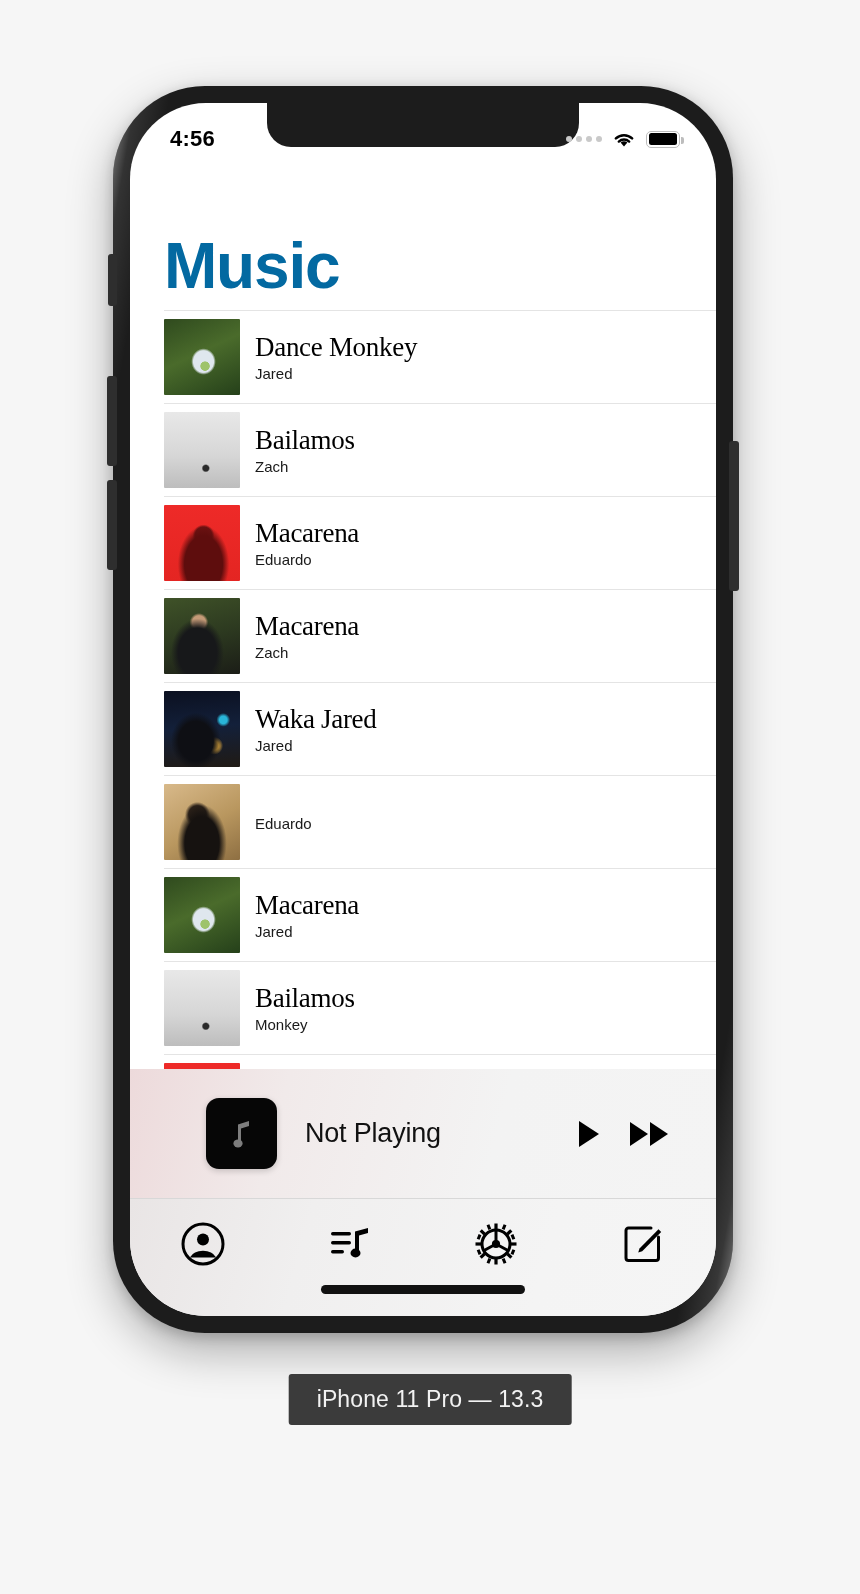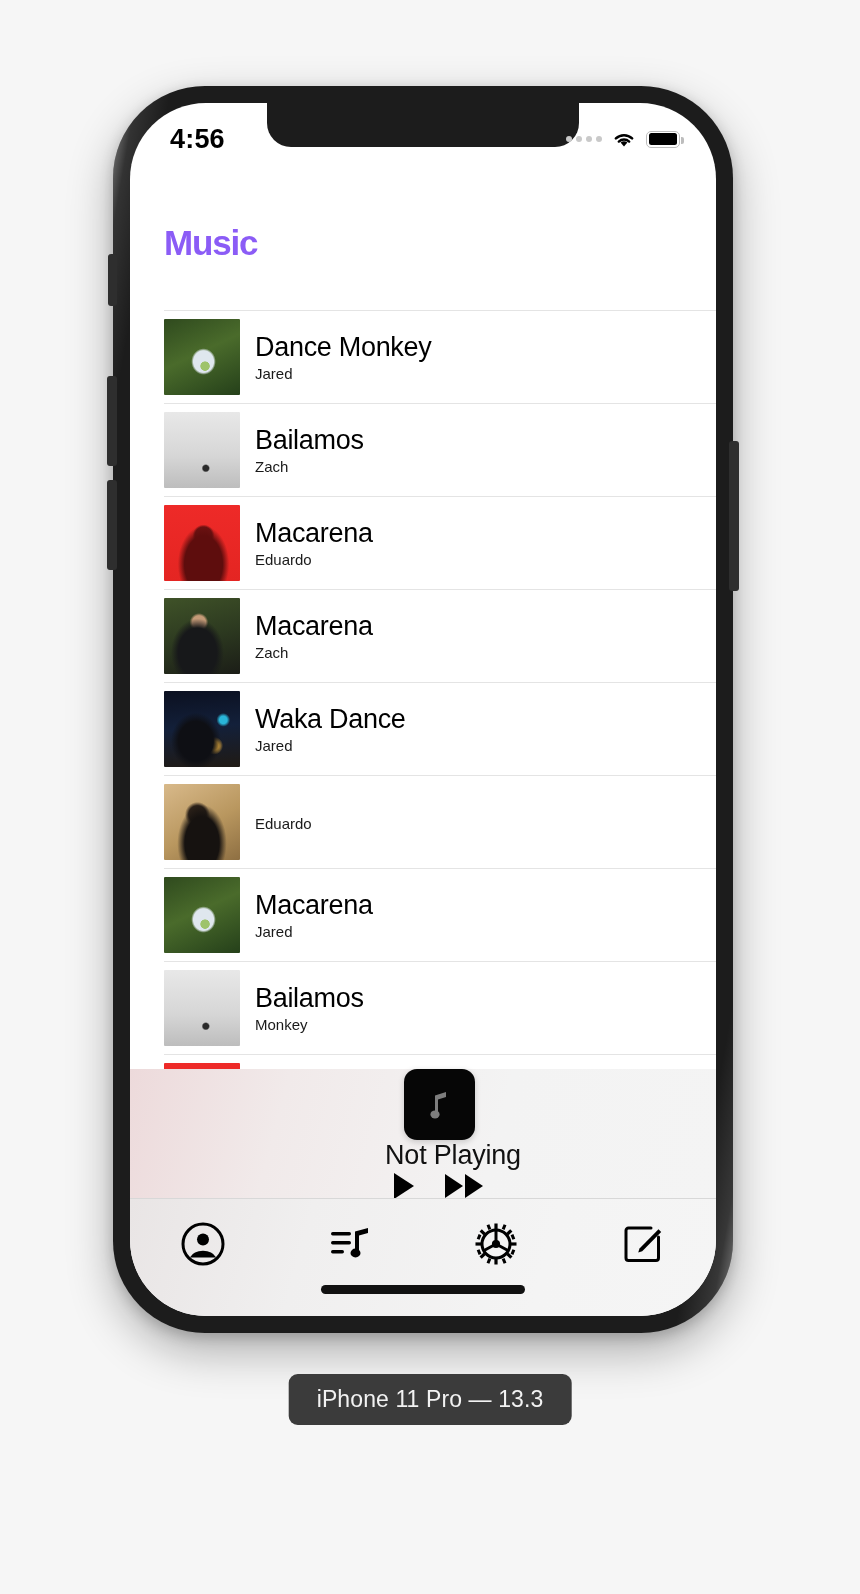--- a/index.html
+++ b/index.html
@@ -83,21 +83,21 @@
     left: 0;
     right: 0;
     height: 62px;
     display: flex;
     align-items: center;
     justify-content: space-between;
     padding: 10px 36px 0 40px;
     z-index: 45;
   }
   #status-time {
-    font-size: 27px;
+    font-size: 22px;
     font-weight: bold;
     color: #000;
     letter-spacing: 0.2px;
   }
   #status-right {
     display: flex;
     align-items: center;
     gap: 9px;
   }
   #cellular-dots { display: flex; gap: 4px; align-items: center; }
@@ -119,26 +119,26 @@
   #battery-icon::after {
     content: ""; position: absolute;
     right: -4.5px; top: 5px;
     width: 2.6px; height: 7px;
     background: #bdbdbd; border-radius: 0 2px 2px 0;
   }
 
   
   #page-title {
     position: absolute;
-    top: 120px;
+    top: 126px;
     left: 34px;
-    font-size: 35px;
+    font-size: 64px;
     font-weight: bold;
     letter-spacing: -1.2px;
-    color: #8b5cf6;
+    color: #0369a1;
   }
 
   
   #song-list {
     position: absolute;
     top: 207px;
     left: 34px;
     right: 0;
     bottom: 0;
   }
@@ -156,20 +156,21 @@
     border-radius: 1px;
     background-size: cover;
     background-position: center;
   }
   .song-text { margin-left: 15px; min-width: 0; }
   .song-title {
     font-size: 27px;
     color: #000;
     letter-spacing: -0.3px;
     line-height: 1.12;
+    font-family: Liberation Serif, serif;
   }
   .song-artist {
     font-size: 15px;
     color: #1a1a1a;
     margin-top: 4px;
     line-height: 1.1;
   }
 
   
   .art-grass {
@@ -213,21 +214,20 @@
   #mini-player {
     position: absolute;
     left: 0; right: 0;
     bottom: 118px;
     height: 129px;
     background: linear-gradient(105deg, #eddadb 0%, #f1eaea 26%, #f3f3f3 62%, #f4f4f4 100%);
     display: flex;
     align-items: center;
     padding: 0 44px 0 76px;
     z-index: 30;
-    flex-direction: column;
   }
   #player-artwork {
     width: 71px; height: 71px;
     flex: 0 0 71px;
     background: #060606;
     border-radius: 13px;
     display: flex;
     align-items: center;
     justify-content: center;
     box-shadow: 0 2px 6px rgba(0,0,0,0.18);
@@ -281,21 +281,21 @@
   
   #device-caption {
     position: absolute;
     left: 50%;
     transform: translateX(-50%);
     top: 1374px;
     background: #3b3b3b;
     color: #f2f2f2;
     font-size: 23px;
     padding: 12px 28px;
-    border-radius: 9px;
+    border-radius: 3px;
     white-space: nowrap;
     letter-spacing: 0.1px;
   }
 </style>
 </head>
 <body>
 
 <div id="device-frame">
 
   <div class="side-btn" id="mute-switch"></div>
@@ -359,21 +359,21 @@
         <div class="artwork art-portrait"></div>
         <div class="song-text">
           <div class="song-title">Macarena</div>
           <div class="song-artist">Zach</div>
         </div>
       </div>
 
       <div class="song-row">
         <div class="artwork art-city"></div>
         <div class="song-text">
-          <div class="song-title">Waka Dance</div>
+          <div class="song-title">Waka Jared</div>
           <div class="song-artist">Jared</div>
         </div>
       </div>
 
       <div class="song-row">
         <div class="artwork art-sepia"></div>
         <div class="song-text">
           <div class="song-artist">Eduardo</div>
         </div>
       </div>

